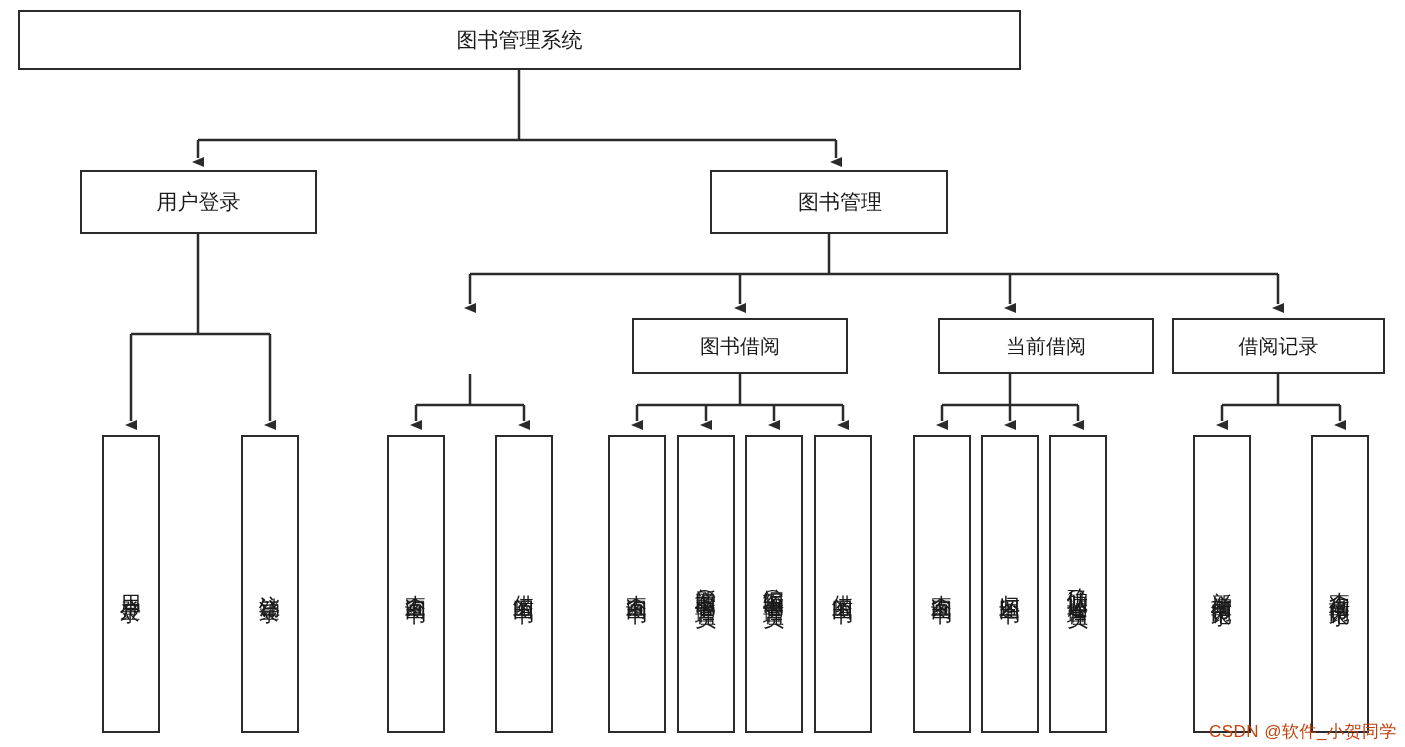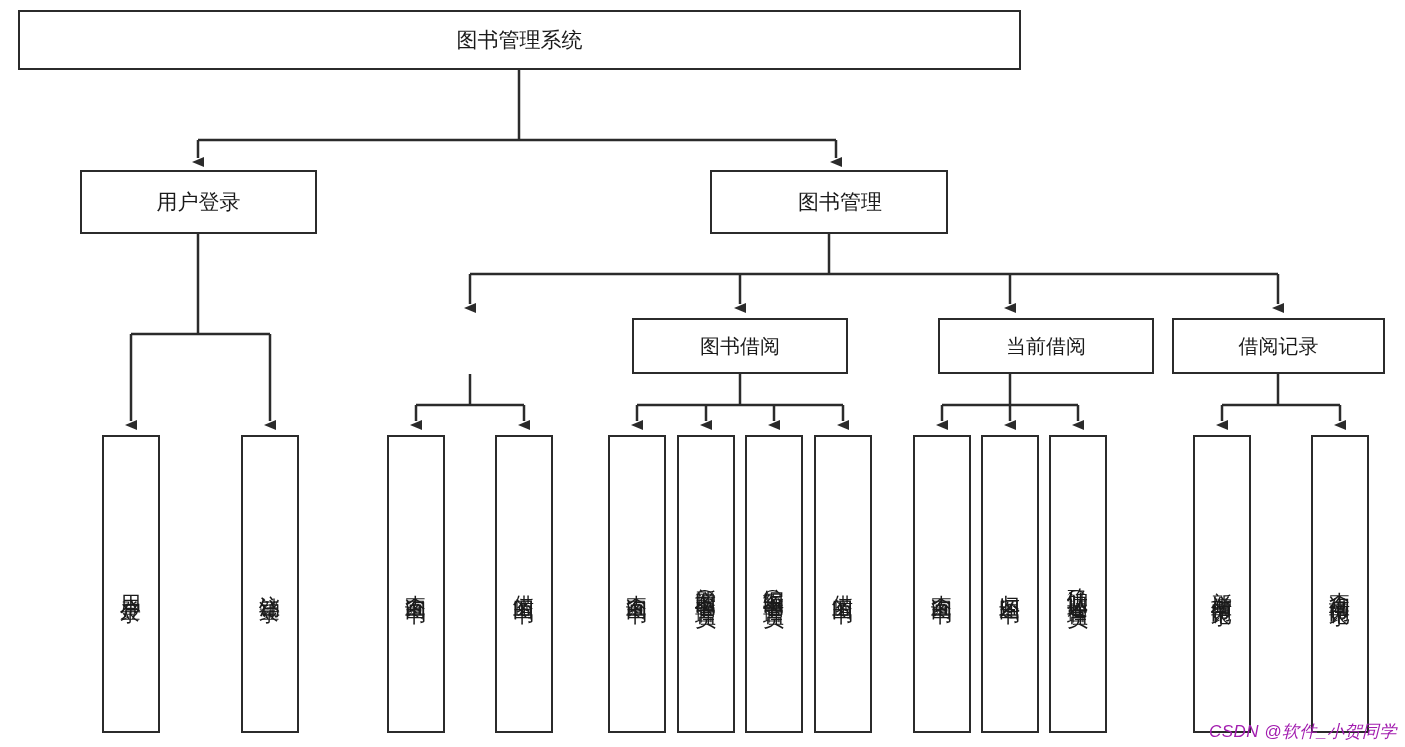--- a/index.html
+++ b/index.html
@@ -59,24 +59,23 @@
     margin-top: 78px;
   }
   .leaf-top .vtext {
     margin-top: 4px;
   }
   .watermark {
     position: absolute;
     right: 8px;
     bottom: 4px;
     font-size: 17px;
-    color: #a21caf;
+    color: #c2410c;
     letter-spacing: 0.5px;
     white-space: nowrap;
-    font-style: italic;
   }
 </style>
 </head>
 <body>
 
 <div id="stage">
 
   <svg id="wires" viewBox="0 0 1405 747">
     <defs>
       <marker id="arrow" markerWidth="10" markerHeight="12" refX="1" refY="6" orient="auto" markerUnits="userSpaceOnUse">

